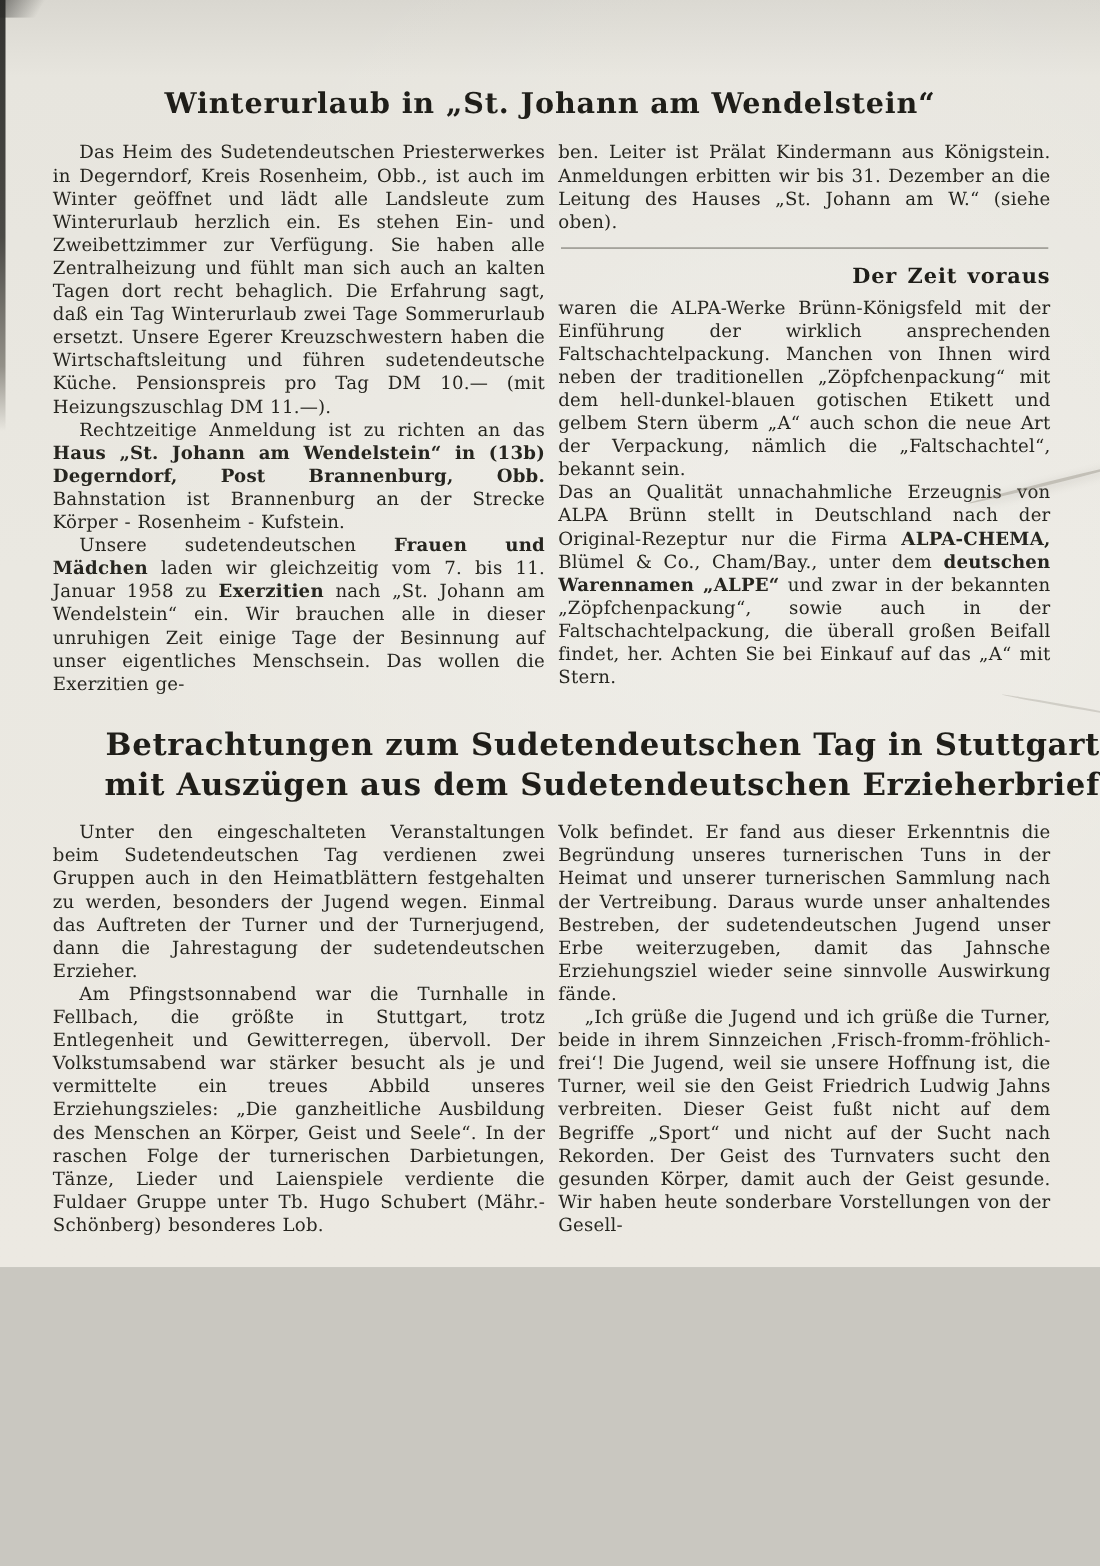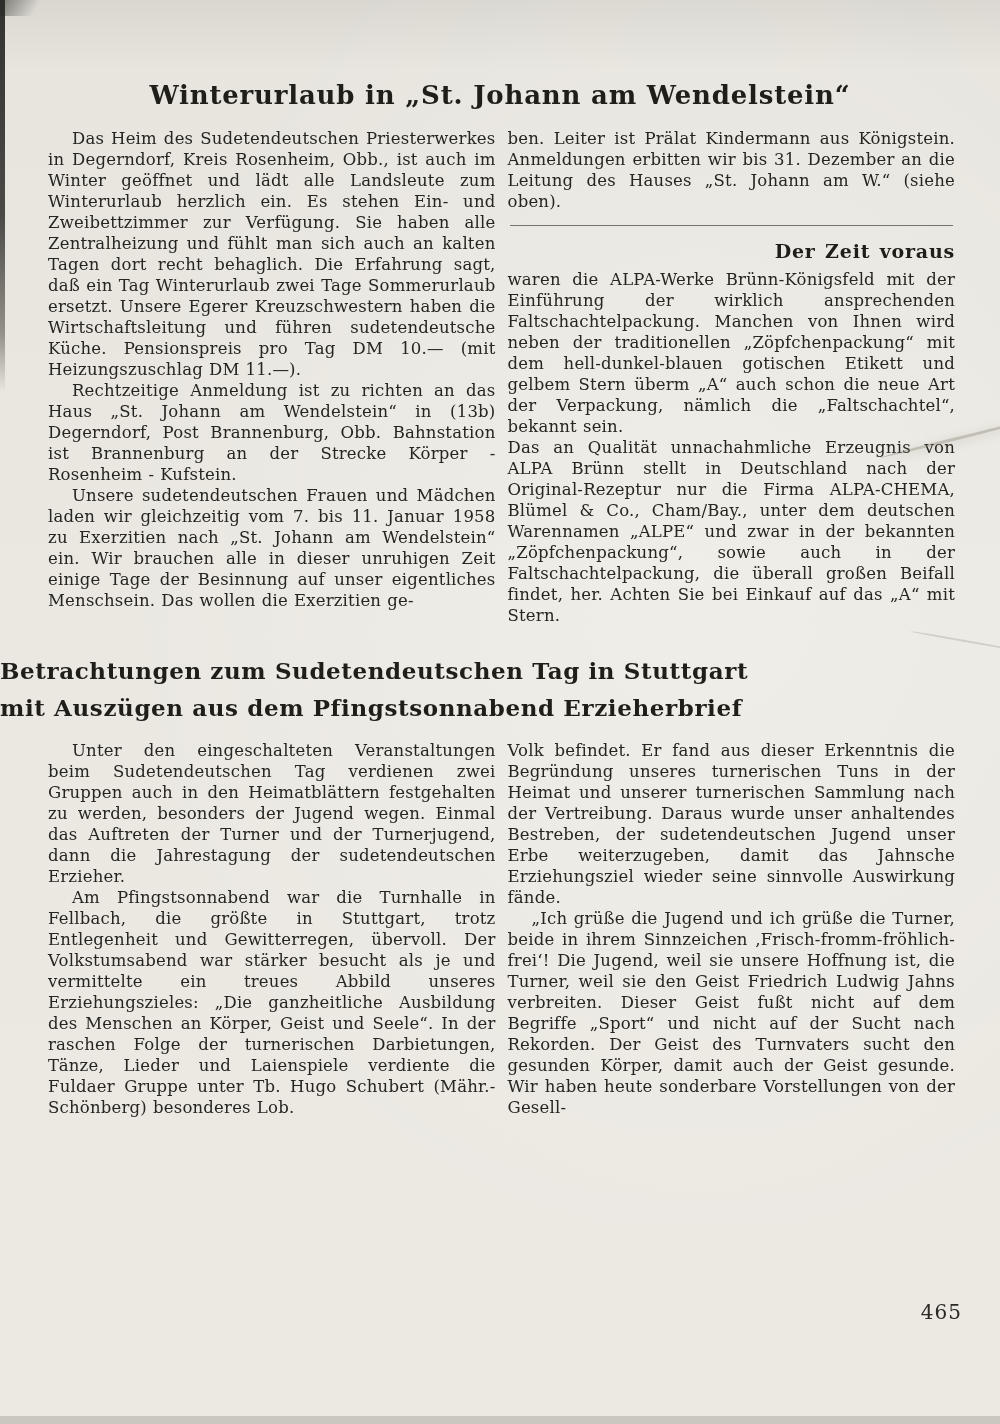--- a/index.html
+++ b/index.html
@@ -1,18 +1,18 @@
 <!DOCTYPE html>
 <html lang="de"><head>
 <meta charset="utf-8">
 <style>
   html,body{margin:0;padding:0;background:#c9c7c0;}
   .page{
     position:relative;
-    width:1000px;height:1416px;
+    width:1000px;height:1152px;
     margin:0 auto;
     background:
       radial-gradient(ellipse at 70% 40%, rgba(255,255,255,.25), rgba(0,0,0,0) 60%),
       linear-gradient(180deg,#d9d7d0 0px,#e7e5de 70px,#eae8e1 45%,#ece9e2 100%);
     font-family:"DejaVu Serif","Liberation Serif",serif;
     color:#26251f;
     overflow:hidden;
   }
   
   .edge-strip{
@@ -44,33 +44,33 @@
   }
   .cols{display:flex;gap:12px;margin:18px 45px 0 48px;}
   .col{flex:1;min-width:0;}
   .page p{
     margin:0;
     text-align:justify;
     font-size:16.5px;line-height:21px;
     letter-spacing:.2px;word-spacing:.6px;
   }
   .indent{text-indent:24px;}
-  .b{font-weight:normal;margin-top:45px;}
+  .b{font-weight:bold;margin-top:45px;}
   .rule{
     border:none;border-top:1.5px solid #76746c;
     margin:13px 2px 14px;
   }
   .a2-title{
     margin:0 0 7px;text-align:right;
     font-size:19px;font-weight:bold;letter-spacing:.8px;word-spacing:2px;
     color:#1f1e19;
   }
   .a3-title{
-    margin:26px 0 0;text-align:left;
-    font-size:23px;font-weight:bold;line-height:37px;letter-spacing:.6px;
+    margin:26px 0 0;text-align:right;
+    font-size:28px;font-weight:bold;line-height:37px;letter-spacing:.6px;
     color:#1f1e19;
   }
   .a3-title .line{display:block;}
   .sec2{margin-top:14px;justify-content:flex-end;}
   .page-number{
     position:absolute;top:1300px;right:38px;
     font-size:20px;letter-spacing:1px;color:#2a2923;
   }
 </style>
 </head>
@@ -95,21 +95,21 @@
       <p>ben.  Leiter ist Prälat Kindermann aus Königstein. Anmeldungen erbitten wir bis 31. Dezember an die Leitung des Hauses „St. Johann am W.“ (siehe oben).</p>
       <hr class="rule">
       <h2 class="a2-title">Der Zeit voraus</h2>
       <p>waren die ALPA-Werke Brünn-Königsfeld mit der Einführung der wirklich ansprechenden Faltschachtelpackung. Manchen von Ihnen wird neben der traditionellen „Zöpfchenpackung“ mit dem hell-dunkel-blauen gotischen Etikett und gelbem Stern überm „A“ auch schon die neue Art der Verpackung, nämlich die „Faltschachtel“, bekannt sein.</p>
       <p><span>Das an Qualität unnachahmliche Erzeugnis von ALPA Brünn stellt in Deutschland nach der Original-Rezeptur nur die Firma </span><span class="b">ALPA-CHEMA,</span><span> Blümel &amp; Co., Cham/Bay., unter dem </span><span class="b">deutschen Warennamen „ALPE“</span><span> und zwar in der bekannten „Zöpfchenpackung“, sowie auch in der Faltschachtelpackung, die überall großen Beifall findet, her. Achten Sie bei Einkauf auf das „A“ mit Stern.</span></p>
     </div>
   </div>
 
   <h1 class="a3-title">
     <span class="line">Betrachtungen zum Sudetendeutschen Tag in Stuttgart</span>
-    <span class="line">mit Auszügen aus dem Pfingstsonnabend Erzieherbrief</span>
+    <span class="line">mit Auszügen aus dem Sudetendeutschen Erzieherbrief</span>
   </h1>
 
   <div class="cols sec2">
     <div class="col">
       <p class="indent">Unter den eingeschalteten Veranstaltungen beim Sudetendeutschen Tag verdienen zwei Gruppen auch in den Heimatblättern festgehalten zu werden, besonders der Jugend wegen. Einmal das Auftreten der Turner und der Turnerjugend, dann die Jahrestagung der sudetendeutschen Erzieher.</p>
       <p class="indent">Am Pfingstsonnabend war die Turnhalle in Fellbach, die größte in Stuttgart, trotz Entlegenheit und Gewitterregen, übervoll. Der Volkstumsabend war stärker besucht als je und vermittelte ein treues Abbild unseres Erziehungszieles: „Die ganzheitliche Ausbildung des Menschen an Körper, Geist und Seele“. In der raschen Folge der turnerischen Darbietungen, Tänze, Lieder und Laienspiele verdiente die Fuldaer Gruppe unter Tb. Hugo Schubert (Mähr.-Schönberg) besonderes Lob.</p>
     </div>
     <div class="col">
       <p>Volk befindet. Er fand aus dieser Erkenntnis die Begründung unseres turnerischen Tuns in der Heimat und unserer turnerischen Sammlung nach der Vertreibung. Daraus wurde unser anhaltendes Bestreben, der sudetendeutschen Jugend unser Erbe weiterzugeben, damit das Jahnsche Erziehungsziel wieder seine sinnvolle Auswirkung fände.</p>
       <p class="indent">„Ich grüße die Jugend und ich grüße die Turner, beide in ihrem Sinnzeichen ‚Frisch-fromm-fröhlich-frei‘! Die Jugend, weil sie unsere Hoffnung ist, die Turner, weil sie den Geist Friedrich Ludwig Jahns verbreiten. Dieser Geist fußt nicht auf dem Begriffe „Sport“ und nicht auf der Sucht nach Rekorden. Der Geist des Turnvaters sucht den gesunden Körper, damit auch der Geist gesunde. Wir haben heute sonderbare Vorstellungen von der Gesell-</p>

